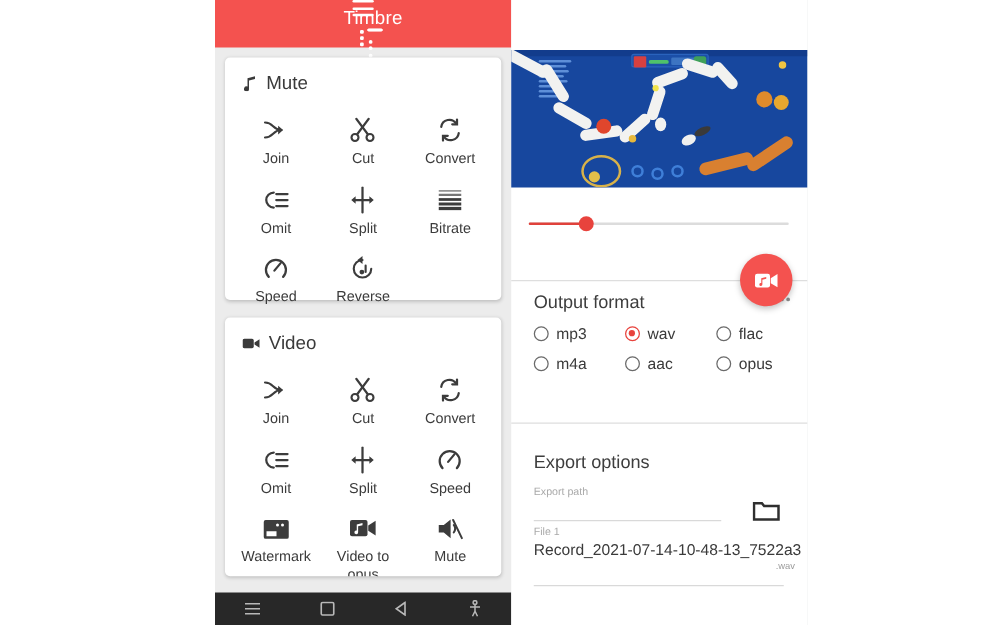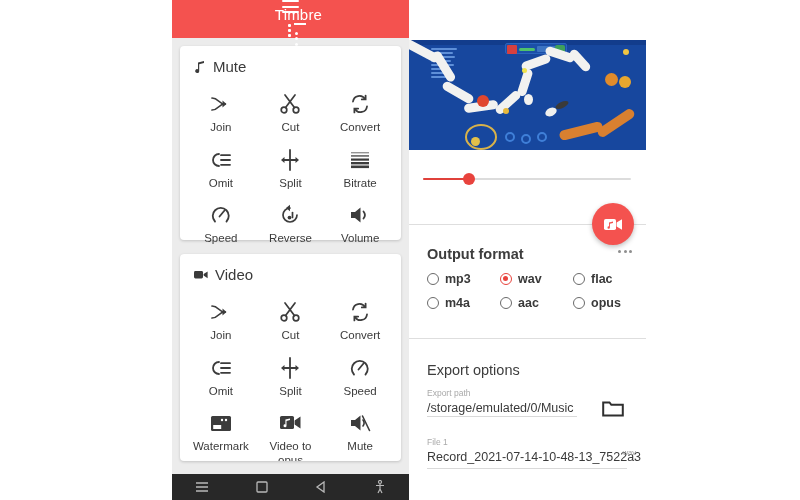--- a/index.html
+++ b/index.html
@@ -307,30 +307,20 @@
               <svg width="22" height="22" viewBox="0 0 22 22" fill="none" stroke="#3c3c3c" stroke-width="1.7" stroke-linecap="round">
                 <path d="M18 11 A7 7 0 1 1 11 4"></path>
                 <path d="M11 .8 L11 7.2 L7 4 Z" fill="#3c3c3c" stroke="none"></path>
                 <path d="M13.5 8.5 L13.5 13.5"></path>
                   <circle cx="10.5" cy="13.6" r="1.9" fill="#3c3c3c" stroke="none"></circle>
               </svg>
             </span>
             <span class="lbl">Reverse</span>
           </div>
 
-          <div class="tile">
-            <span class="glyph">
-              <svg width="24" height="20" viewBox="0 0 24 20" fill="#3c3c3c">
-                <path d="M3 7 L7 7 L12.5 2.5 L12.5 17.5 L7 13 L3 13 Z"></path>
-                <path d="M15.5 6.5 A5.5 5.5 0 0 1 15.5 13.5" fill="none" stroke="#3c3c3c" stroke-width="1.8" stroke-linecap="round"></path>
-                <path d="M18 4 A8.5 8.5 0 0 1 18 16" fill="none" stroke="#3c3c3c" stroke-width="1.8" stroke-linecap="round" opacity="0"></path>
-              </svg>
-            </span>
-            <span class="lbl">Volume</span>
-          </div>
         </div>
       </div>
 
       <div class="card" id="card-video">
         <div class="card-head">
           <span>
             <svg width="14" height="11" viewBox="0 0 14 11">
               <rect x="0" y="2" width="9" height="7.5" rx="1.4" fill="#3a3a3a"></rect>
               <path d="M9.6 5 L13.6 2.4 L13.6 9.2 L9.6 6.6 Z" fill="#3a3a3a"></path>
             </svg>
@@ -533,21 +523,21 @@
       <div class="fab">
         <span>
           <svg width="20" height="15" viewBox="0 0 20 15">
             <rect x="1" y="2" width="12" height="11" rx="1.8" fill="#ffffff"></rect>
             <path d="M13.6 5.5 L19 2.2 L19 12.8 L13.6 9.5 Z" fill="#ffffff"></path>
             <path d="M10 4.6 L6 5.6 L6 9.4 A1.2 1.2 0 1 0 6.9 10.5 L6.9 6.7 L10 5.9 Z" fill="#f4524f"></path>
           </svg>
         </span>
       </div>
 
-      <div class="sect" style="top:232px;font-weight:bold;">
+      <div class="sect" style="top:220px;">
         <div class="sect-title">Output format</div>
         <div class="dots-h">
             <i></i>
             <i></i>
             <i></i>
           </div>
         <div class="radio-grid">
           <label class="radio">
             <span class="rb"></span>
             <span>mp3</span>
@@ -574,21 +564,20 @@
           </label>
         </div>
       </div>
 
       <div class="divider" style="top:338px;"></div>
 
       <div class="sect" style="top:348px;">
         <div class="sect-title">Export options</div>
 
         <div class="field-label">Export path</div>
-        <div class="field-value">/storage/emulated/0/Music</div>
         <div class="field-underline" style="top:68px;width:150px;"></div>
         <div class="folder-btn" style="top:52px;">
           <svg width="22" height="18" viewBox="0 0 22 18" fill="none" stroke="#2f2f2f" stroke-width="2">
             <path d="M1.2 15.5 L1.2 2.5 L7.5 2.5 L9.3 4.8 L20.8 4.8 L20.8 15.5 Z"></path>
           </svg>
         </div>
 
         <div class="field-label" style="padding-top:22px;">File 1</div>
         <div class="field-value">Record_2021-07-14-10-48-13_7522a3</div>
         <span class="ext" style="right:10px;top:100px;">.wav</span>

